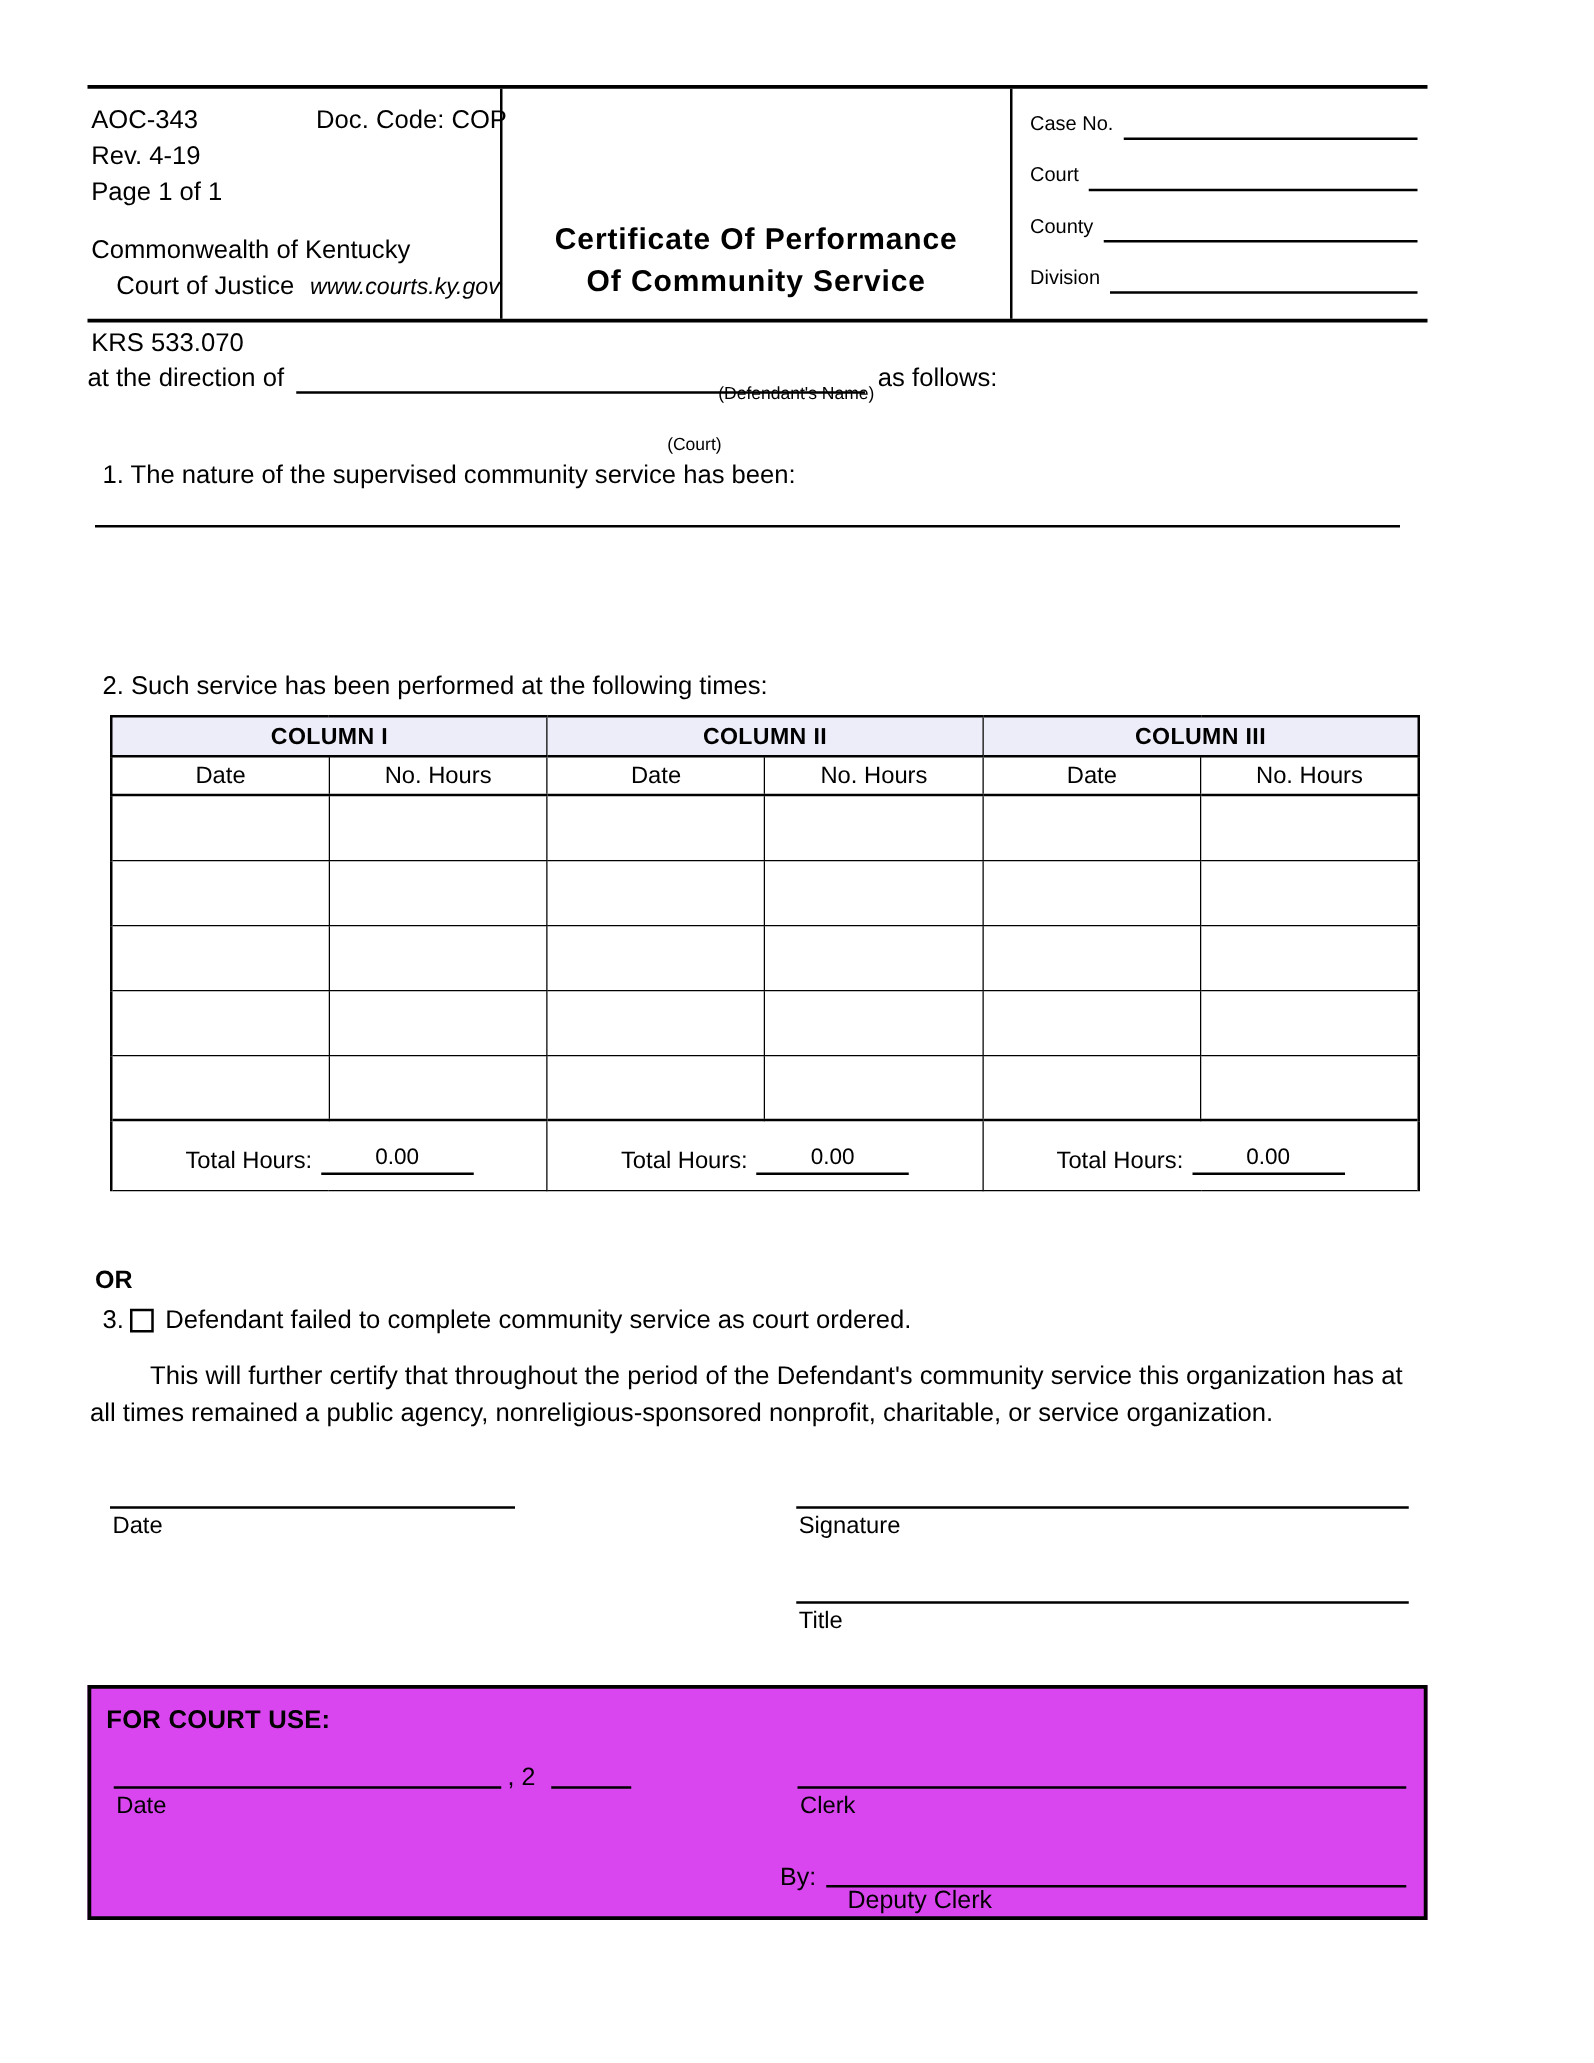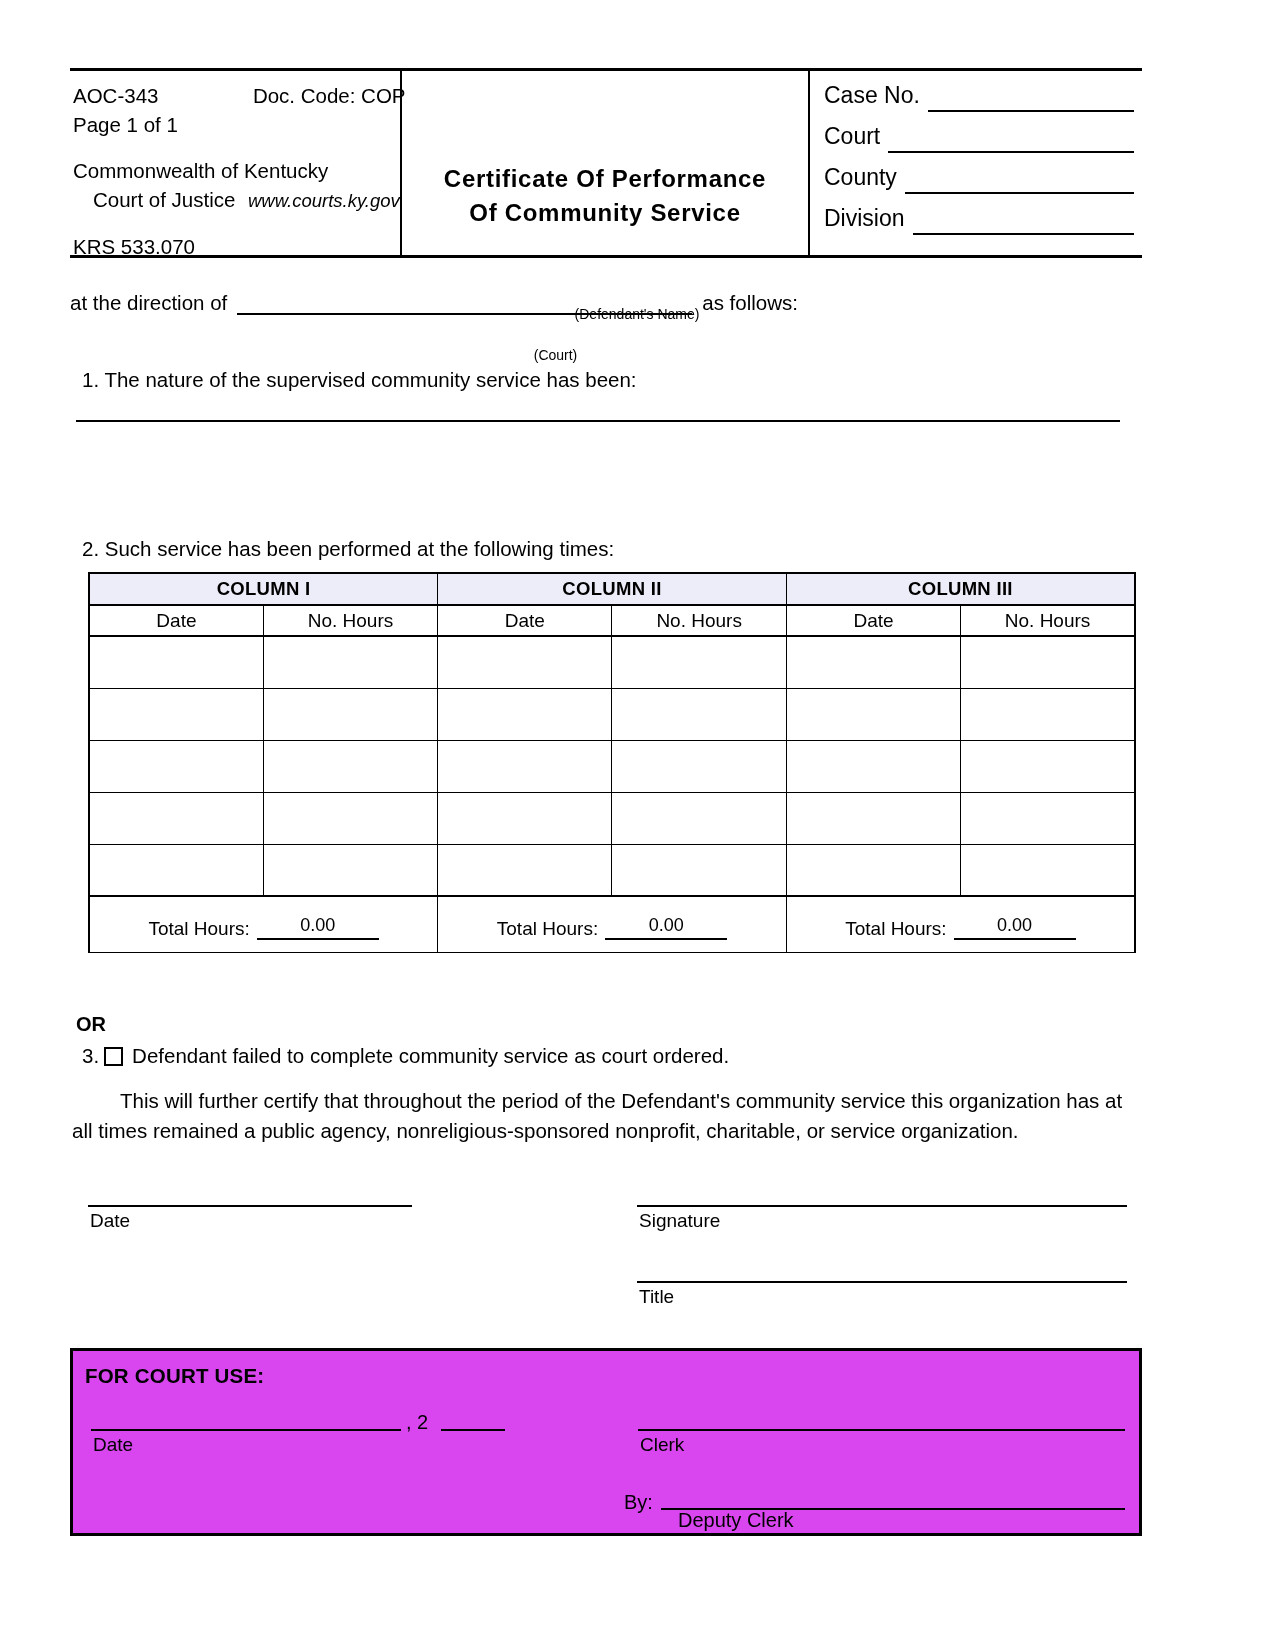--- a/index.html
+++ b/index.html
@@ -45,31 +45,31 @@
   .hl-row { font-size: 20.5px; line-height: 29px; white-space: nowrap; }
   .hl-row .spacer-dc { display: inline-block; width: 83px; }
   .hdr-gap { height: 17px; }
   .hl-url { font-style: italic; font-size: 18.5px; }
   .hl-inline { display: inline-block; }
   .w-courtjust { display: inline-block; width: 155px; margin-left: 20px; }
 
   .title {
     position: absolute;
     left: 0; right: 0;
-    bottom: 25px;
+    bottom: 12px;
     text-align: center;
     font-weight: bold;
     font-size: 24px;
     line-height: 34px;
     letter-spacing: 0.7px;
   }
   .title .l2 { display: block; }
 
   .cd-row { display: flex; align-items: flex-end; height: 41px; }
-  .cd-label { font-size: 23px; white-space: nowrap; padding-bottom: 3px; text-align: center; }
+  .cd-label { font-size: 16px; white-space: nowrap; padding-bottom: 3px; text-align: center; }
   .cd-line { flex: 1; border-bottom: 2.5px solid #000; margin-left: 8px; margin-right: 8px; height: 20px; }
 
   
   .certify {
     position: absolute;
     left: 70px; top: 278px;
     width: 1072px;
     font-size: 20.5px;
   }
   .cert-line1 { display: flex; align-items: flex-end; white-space: nowrap; }
@@ -211,20 +211,21 @@
 <div class="page">
 
   <div class="header">
 
     <div class="hdr-left">
       <div class="hl-row">
         <span>AOC-343</span>
         <span class="spacer-dc"></span>
         <span>Doc. Code: COP</span>
       </div>
+      <div class="hl-row">Rev. 4-19</div>
       <div class="hl-row">Page 1 of 1</div>
       <div class="hdr-gap"></div>
       <div class="hl-row">Commonwealth of Kentucky</div>
       <div class="hl-row">
         <span class="w-courtjust hl-inline">Court of Justice</span><span class="hl-url">www.courts.ky.gov</span>
       </div>
       <div class="hdr-gap"></div>
       <div class="hl-row">KRS 533.070</div>
     </div>
 

